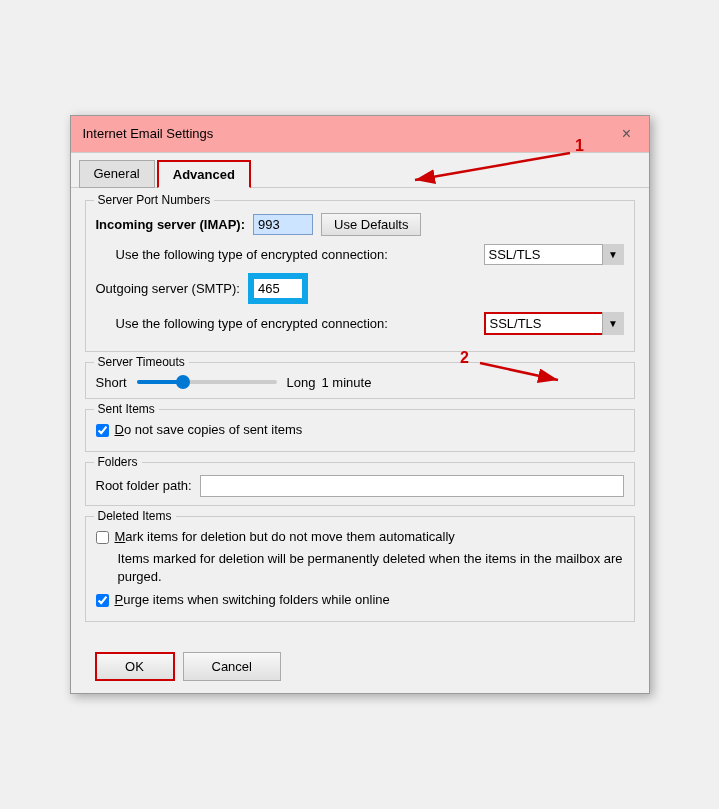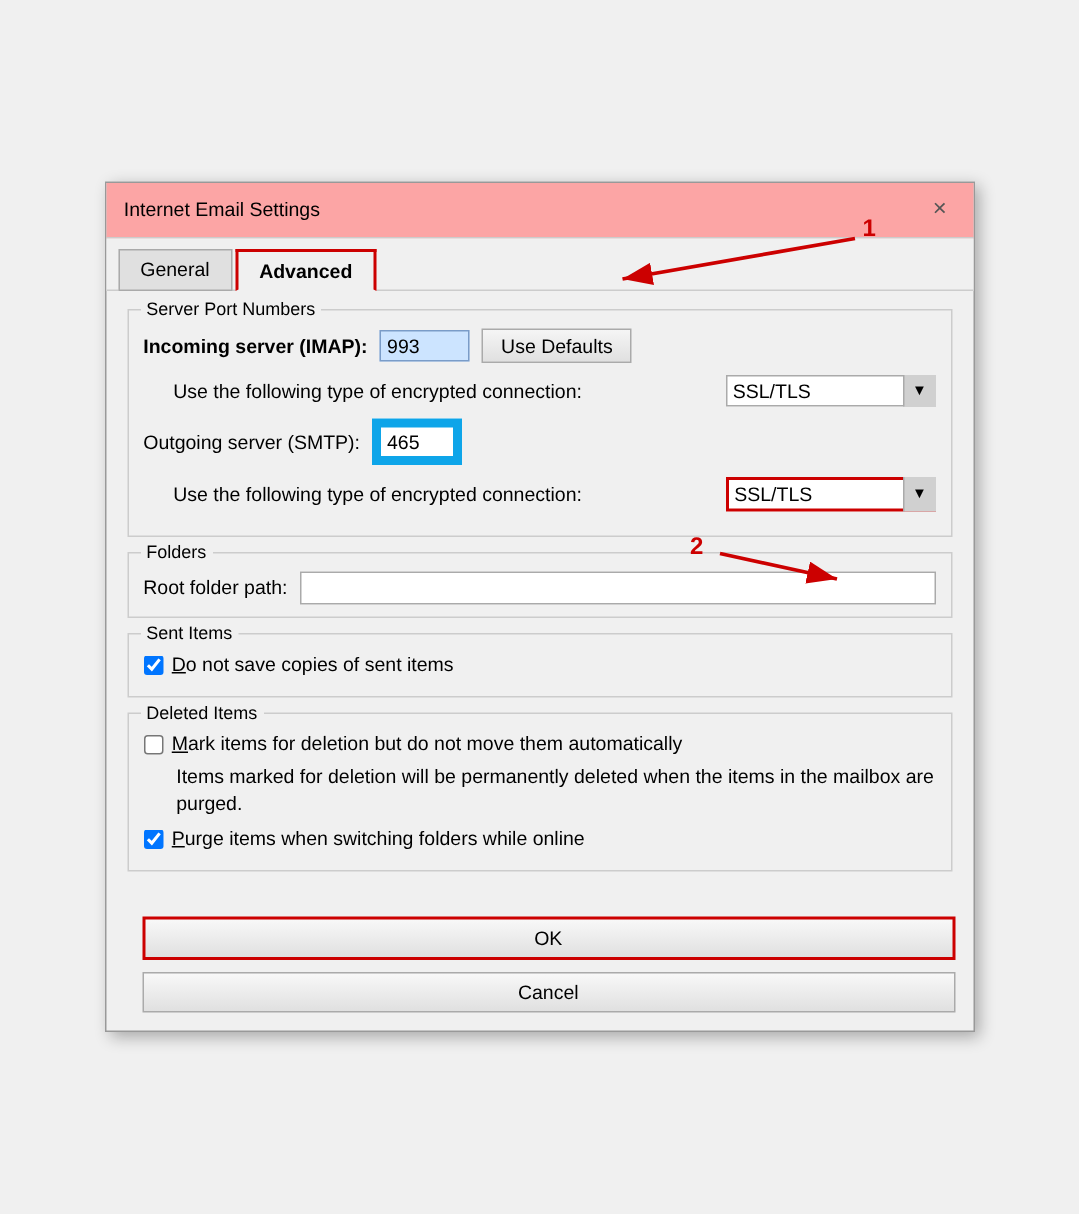--- a/index.html
+++ b/index.html
@@ -246,21 +246,20 @@
       margin-bottom: 6px;
       line-height: 1.4;
     }
     
     .dialog-footer {
       display: flex;
       justify-content: flex-start;
       padding: 8px 12px 12px 24px;
       gap: 8px;
       position: relative;
-      flex-direction: column;
     }
     .footer-btn {
       padding: 5px 28px;
       border: 1px solid #aaa;
       background: linear-gradient(to bottom, #f8f8f8, #e0e0e0);
       cursor: pointer;
       font-size: 13px;
       min-width: 80px;
     }
     .footer-btn.ok-btn {
@@ -337,44 +336,58 @@
                 <option>None</option>
                 <option>STARTTLS</option>
                 <option>Auto</option>
               </select>
               <span class="select-arrow">▼</span>
             </div>
           </div>
         </div>
       </div>
 
-
       <div class="section">
-        <span class="section-title">Folders</span>
+        <span class="section-title">Server Timeouts</span>
         <div class="section-content">
-          <div class="folder-row">
-            <span class="form-label">Root folder path:</span>
-            <input class="folder-input" type="text" style="">
+          <div class="slider-row">
+            <span class="slider-label">Short</span>
+            <div class="slider-track">
+              <div class="slider-fill"></div>
+              <div class="slider-thumb"></div>
+            </div>
+            <span class="slider-right-label">Long</span>
+            <span class="slider-value">1 minute</span>
           </div>
         </div>
       </div>
 
       <div class="section">
         <span class="section-title">Sent Items</span>
         <div class="section-content">
           <div class="checkbox-row">
             <input type="checkbox" checked="" style="">
             <span class="checkbox-label">
               <span class="underline">D</span><span>o not save copies of sent items</span>
             </span>
           </div>
         </div>
       </div>
 
       <div class="section">
+        <span class="section-title">Folders</span>
+        <div class="section-content">
+          <div class="folder-row">
+            <span class="form-label">Root folder path:</span>
+            <input class="folder-input" type="text" style="">
+          </div>
+        </div>
+      </div>
+
+      <div class="section">
         <span class="section-title">Deleted Items</span>
         <div class="section-content">
           <div class="checkbox-row">
             <input type="checkbox" style="">
             <span class="checkbox-label">
               <span class="underline">M</span><span>ark items for deletion but do not move them automatically</span>
             </span>
           </div>
           <p class="info-text">Items marked for deletion will be permanently deleted when the items in the mailbox are purged.</p>
           <div class="checkbox-row">

